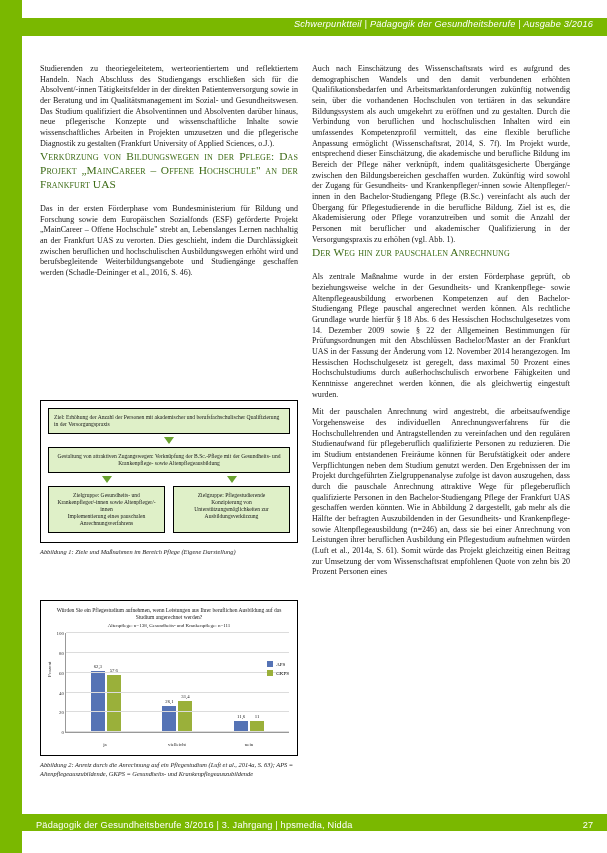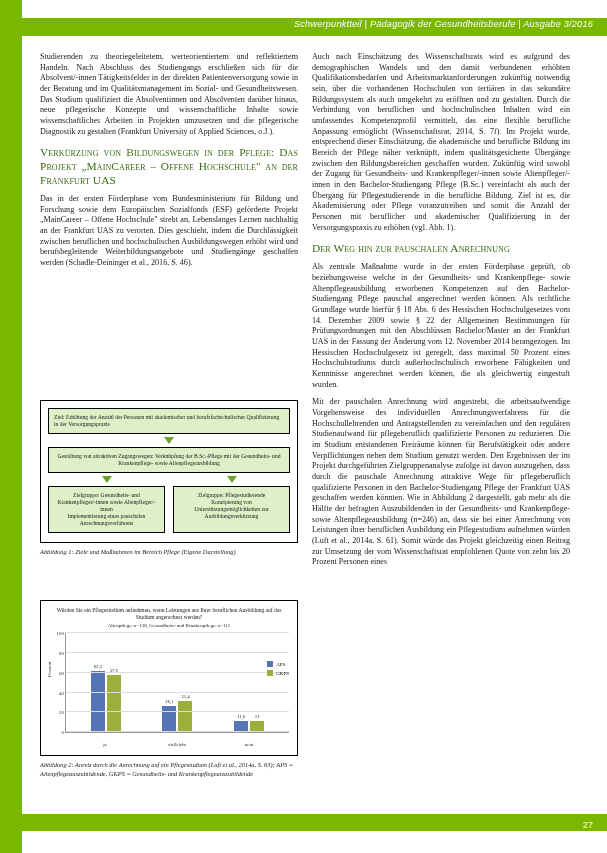--- a/index.html
+++ b/index.html
@@ -80,32 +80,32 @@
     top: 52px;
     width: 258px;
     font-size: 8.1px;
     line-height: 1.32;
     text-align: justify;
     color: #1a1a1a;
   }
   .col.left { left: 40px; }
   .col.right { left: 312px; }
   .col p {
-    margin: 0 0 0 0;
+    margin: 12px 0 0 0;
     text-align: justify;
     hyphens: auto;
   }
   h2.sec {
     font-family: "Liberation Serif", serif;
     font-variant: small-caps;
     font-size: 11.4px;
     line-height: 1.22;
     font-weight: normal;
     color: #3d6b16;
-    margin: 9px 0 6px 0;
+    margin: 1px 0 6px 0;
     letter-spacing: 0.1px;
   }
   
   .fig1 {
     position: absolute;
     left: 40px;
     top: 400px;
     width: 258px;
   }
   .fig1-box {
@@ -390,15 +390,16 @@
   </div>
 
   <div class="col right">
     <p>Auch nach Einschätzung des Wissenschaftsrats wird es aufgrund des demographischen Wandels und den damit verbundenen erhöhten Qualifikationsbedarfen und Arbeitsmarktanforderungen zukünftig notwendig sein, über die vorhandenen Hochschulen von tertiären in das sekundäre Bildungssystem als auch umgekehrt zu eröffnen und zu gestalten. Durch die Verbindung von beruflichen und hochschulischen Inhalten wird ein umfassendes Kompetenzprofil vermittelt, das eine flexible berufliche Anpassung ermöglicht (Wissenschaftsrat, 2014, S. 7f). Im Projekt wurde, entsprechend dieser Einschätzung, die akademische und berufliche Bildung im Bereich der Pflege näher verknüpft, indem qualitätsgesicherte Übergänge zwischen den Bildungsbereichen geschaffen wurden. Zukünftig wird sowohl der Zugang für Gesundheits- und Krankenpfleger/-innen sowie Altenpfleger/-innen in den Bachelor-Studiengang Pflege (B.Sc.) vereinfacht als auch der Übergang für Pflegestudierende in die berufliche Bildung. Ziel ist es, die Akademisierung oder Pflege voranzutreiben und somit die Anzahl der Personen mit beruflicher und akademischer Qualifizierung in der Versorgungspraxis zu erhöhen (vgl. Abb. 1).</p>
     <h2 class="sec">Der Weg hin zur pauschalen Anrechnung</h2>
     <p>Als zentrale Maßnahme wurde in der ersten Förderphase geprüft, ob beziehungsweise welche in der Gesundheits- und Krankenpflege- sowie Altenpflegeausbildung erworbenen Kompetenzen auf den Bachelor-Studiengang Pflege pauschal angerechnet werden können. Als rechtliche Grundlage wurde hierfür § 18 Abs. 6 des Hessischen Hochschulgesetzes vom 14. Dezember 2009 sowie § 22 der Allgemeinen Bestimmungen für Prüfungsordnungen mit den Abschlüssen Bachelor/Master an der Frankfurt UAS in der Fassung der Änderung vom 12. November 2014 herangezogen. Im Hessischen Hochschulgesetz ist geregelt, dass maximal 50 Prozent eines Hochschulstudiums durch außerhochschulisch erworbene Fähigkeiten und Kenntnisse angerechnet werden können, die als gleichwertig eingestuft wurden.</p>
     <p style="margin-top:7px">Mit der pauschalen Anrechnung wird angestrebt, die arbeitsaufwendige Vorgehensweise des individuellen Anrechnungsverfahrens für die Hochschullehrenden und Antragstellenden zu vereinfachen und den regulären Studienaufwand für pflegeberuflich qualifizierte Personen zu reduzieren. Die im Studium entstandenen Freiräume können für Berufstätigkeit oder andere Verpflichtungen neben dem Studium genutzt werden. Den Ergebnissen der im Projekt durchgeführten Zielgruppenanalyse zufolge ist davon auszugehen, dass durch die pauschale Anrechnung attraktive Wege für pflegeberuflich qualifizierte Personen in den Bachelor-Studiengang Pflege der Frankfurt UAS geschaffen werden könnten. Wie in Abbildung 2 dargestellt, gab mehr als die Hälfte der befragten Auszubildenden in der Gesundheits- und Krankenpflege- sowie Altenpflegeausbildung (n=246) an, dass sie bei einer Anrechnung von Leistungen ihrer beruflichen Ausbildung ein Pflegestudium aufnehmen würden (Luft et al., 2014a, S. 61). Somit würde das Projekt gleichzeitig einen Beitrag zur Umsetzung der vom Wissenschaftsrat empfohlenen Quote von zehn bis 20 Prozent Personen eines</p>
   </div>
 
   <div class="footer-band"></div>
+  <div class="footer-text">Pädagogik der Gesundheitsberufe 3/2016  |  3. Jahrgang  |  hpsmedia, Nidda</div>
   <div class="footer-page">27</div>
 
 </div>
 
 </body></html>

